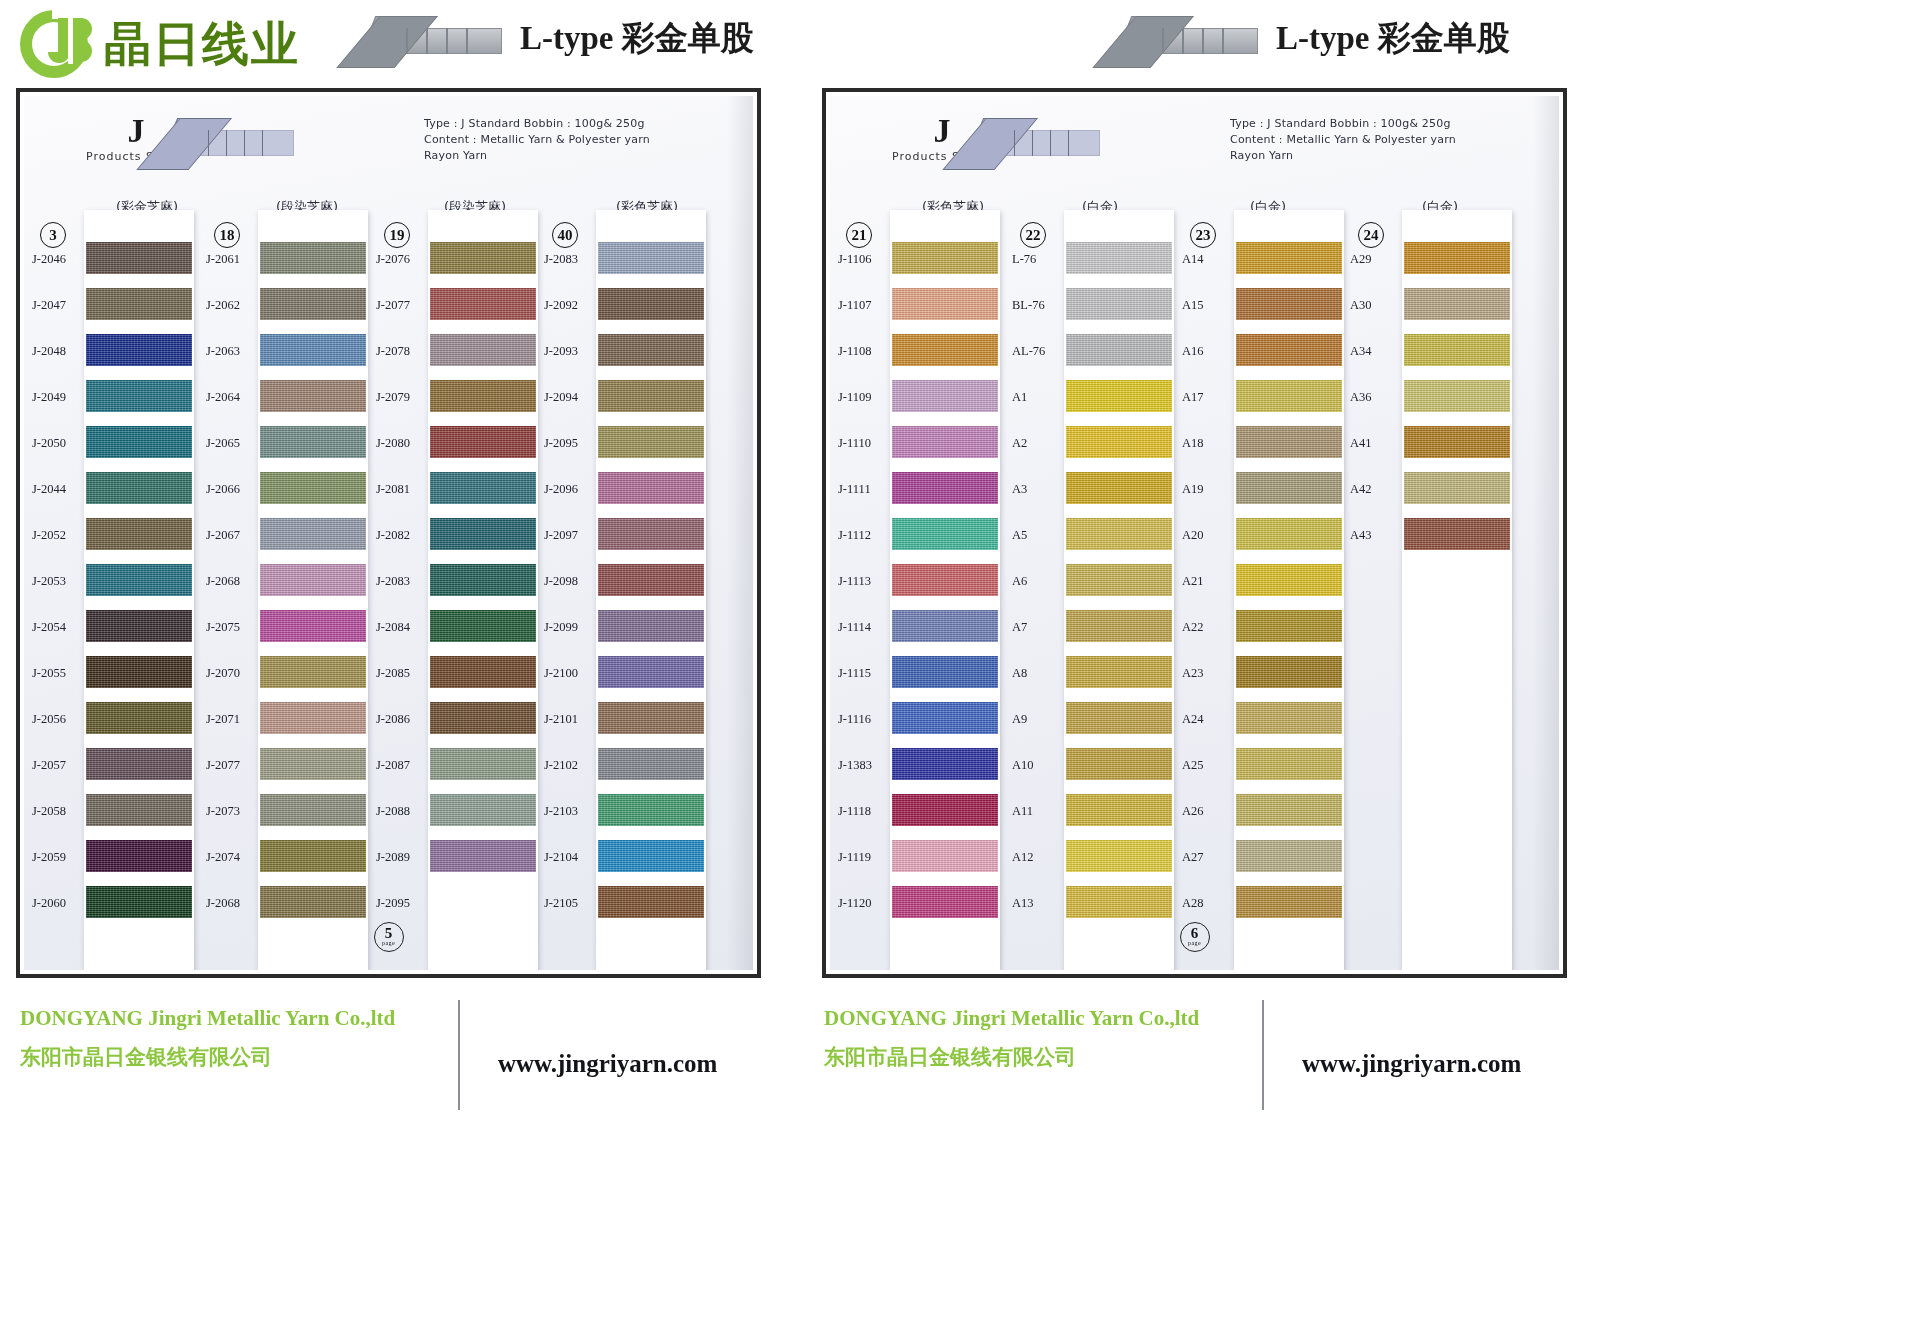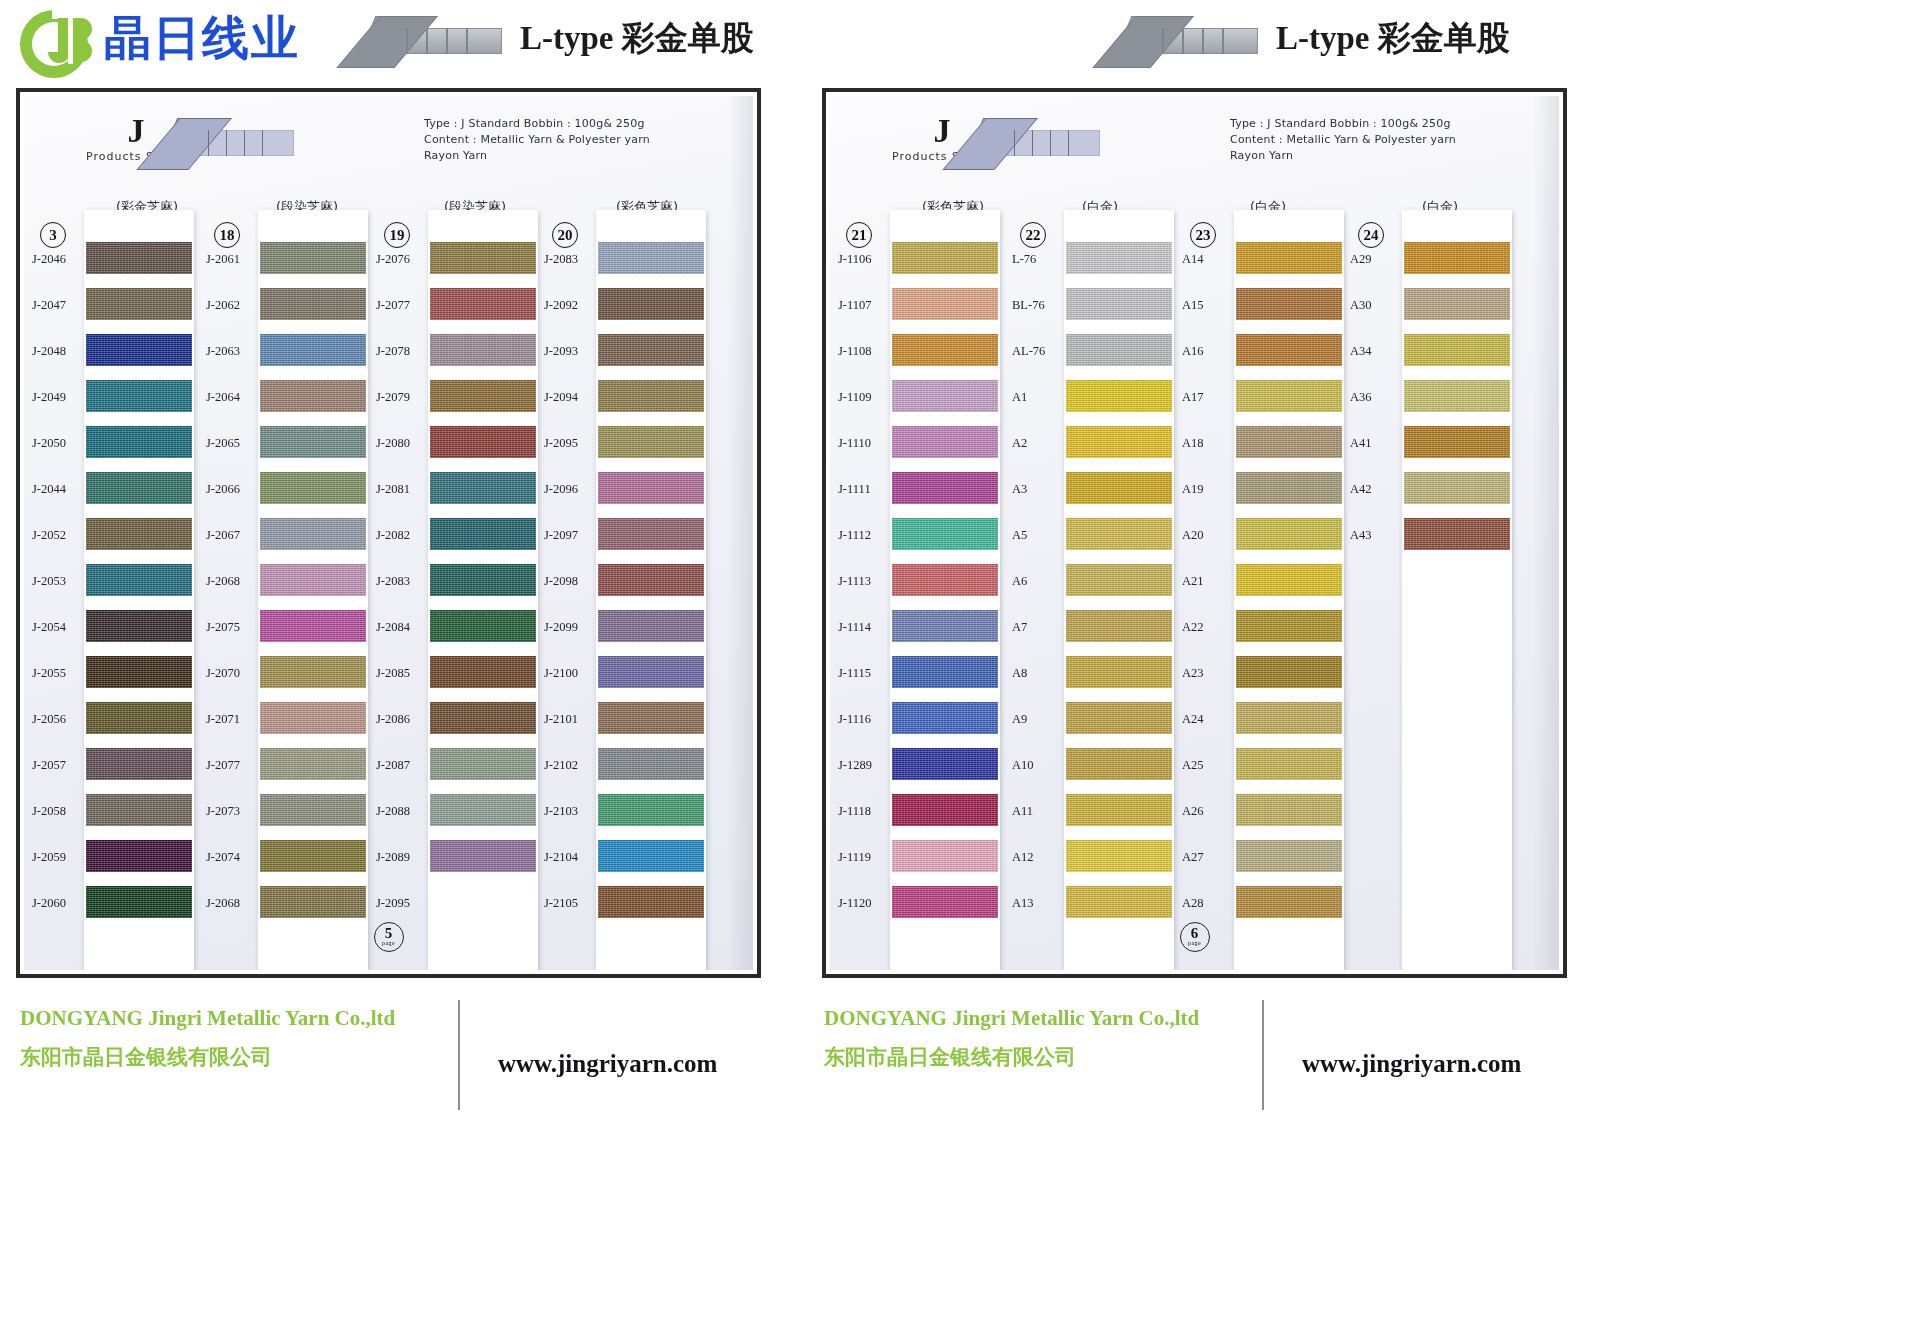--- a/index.html
+++ b/index.html
@@ -12,23 +12,23 @@
     position:relative;
   }
 
   
   .topbar{
     position:absolute; left:0; top:0; width:1920px; height:88px;
     display:flex; align-items:center;
   }
   .logo-wrap{ position:absolute; left:8px; top:4px; width:90px; height:80px; }
   .brand-cn{
-    position:absolute; left:104px; top:4px;
+    position:absolute; left:104px; top:10px;
     font-family:"DejaVu Sans", sans-serif;
-    font-weight:bold; font-size:47px; color:#1d4ed8; letter-spacing:2px;
+    font-weight:bold; font-size:47px; color:#4d7c0f; letter-spacing:2px;
     line-height:68px;
   }
   .hdr-group{ position:absolute; display:flex; align-items:center; gap:18px; }
   .hdr-group.left { left:372px; top:14px; }
   .hdr-group.right{ left:1128px; top:14px; }
   .hdr-title{
     font-family:"Liberation Serif", serif;
     font-size:33px; font-weight:bold; color:#1c1c1c; white-space:nowrap;
   }
 
@@ -529,21 +529,21 @@
                 <div class="tex"></div>
               </div>
             </div>
             <div class="row">
               <div class="code">J-2095</div>
               <div class="sw empty"></div>
             </div>
           </div>
         </div>
         <div class="col" style="left: 516px;">
-          <div class="badge">20</div>
+          <div class="badge">40</div>
           <div class="swatch-card">
             <div class="row">
               <div class="code">J-2083</div>
               <div class="sw" style="background: rgb(147, 162, 187);">
                 <div class="tex"></div>
               </div>
             </div>
             <div class="row">
               <div class="code">J-2092</div>
               <div class="sw" style="background: rgb(106, 82, 65);">
@@ -728,21 +728,21 @@
                 <div class="tex"></div>
               </div>
             </div>
             <div class="row">
               <div class="code">J-1116</div>
               <div class="sw" style="background: rgb(61, 98, 192);">
                 <div class="tex"></div>
               </div>
             </div>
             <div class="row">
-              <div class="code">J-1289</div>
+              <div class="code">J-1383</div>
               <div class="sw" style="background: rgb(42, 47, 158);">
                 <div class="tex"></div>
               </div>
             </div>
             <div class="row">
               <div class="code">J-1118</div>
               <div class="sw" style="background: rgb(158, 26, 74);">
                 <div class="tex"></div>
               </div>
             </div>

